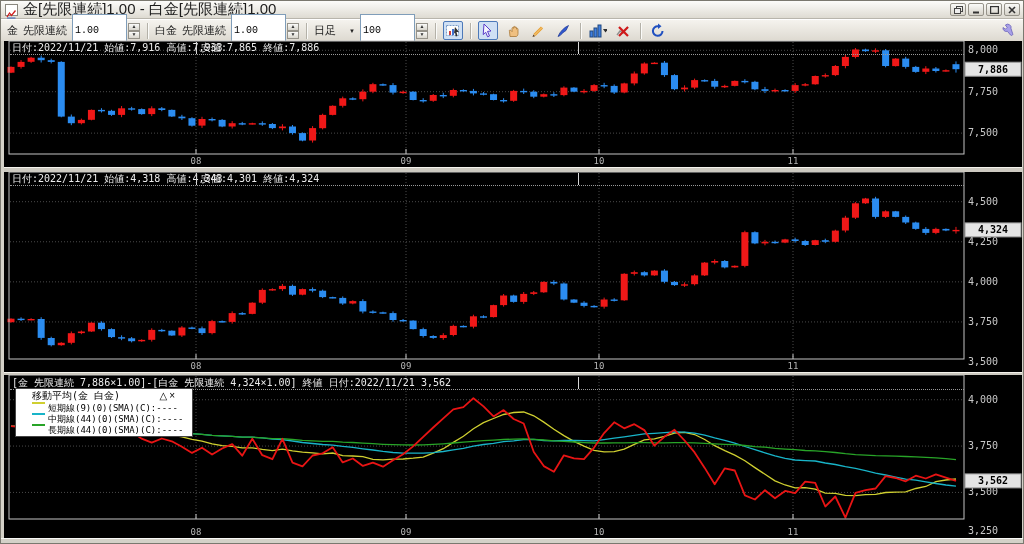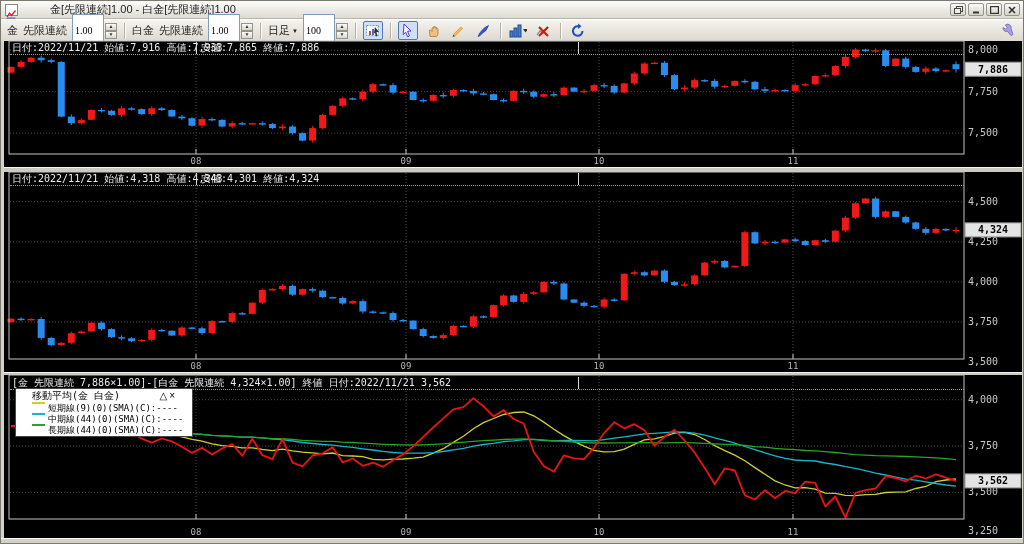--- a/index.html
+++ b/index.html
@@ -4,40 +4,40 @@
 <style>
   html,body{margin:0;padding:0;background:#888;}
   *{box-sizing:border-box;}
   .window{position:relative;width:1024px;height:544px;background:#d4d1c8;
     font-family:"Liberation Sans",sans-serif;overflow:hidden;border:1px solid #7a786f;}
   
   .titlebar{position:absolute;left:0;top:0;width:100%;height:18px;
     background:linear-gradient(#fcfcfa,#dedbd2);border-bottom:1px solid #b8b5ac;
     display:flex;align-items:center;padding:0 4px;}
   .title-icon{width:13px;height:12px;background:#fff;border:1px solid #8a887f;margin-right:5px;flex:none;}
-  .title-text{font-size:11px;color:#1c1c1c;letter-spacing:0;margin-left:27px;}
+  .title-text{font-size:15px;color:#1c1c1c;letter-spacing:0;}
   .win-buttons{position:absolute;right:3px;top:2px;display:flex;gap:2px;}
   .win-btn{width:16px;height:13px;background:linear-gradient(#fafaf8,#d6d3ca);
     border:1px solid #96938a;border-radius:2px;display:flex;align-items:center;justify-content:center;padding:0;}
   
   .toolbar{position:absolute;left:0;top:18px;width:100%;height:22px;
     background:linear-gradient(#f5f3ee,#ddd9d0);border-top:1px solid #fff;
     display:flex;align-items:center;padding:0 6px;gap:5px;}
   .tb-label{font-size:11px;color:#222;white-space:nowrap;}
   .spinbox{display:flex;align-items:center;}
-  .spinbox input{width:32px;height:15px;font-size:10px;padding:16px 2px;
-    border:1px solid #7f9db9;font-family:Liberation Serif, serif;}
+  .spinbox input{width:55px;height:15px;font-size:10px;padding:16px 2px;
+    border:1px solid #7f9db9;font-family:Liberation Mono, monospace;}
   .spin{display:flex;flex-direction:column;margin-left:1px;}
   .spin button{width:12px;height:8px;font-size:5px;line-height:5px;padding:0;
     background:linear-gradient(#fbfbf9,#d9d6cd);border:1px solid #96938a;color:#333;}
   .tsep{width:1px;height:16px;background:#b4b1a8;box-shadow:1px 0 0 #fbfbf9;margin:0 2px;flex:none;}
   .tool-btn{width:20px;height:19px;border:1px solid transparent;background:transparent;
     display:flex;align-items:center;justify-content:center;padding:0;border-radius:2px;}
   .tool-btn.active{background:#cfe0f4;border:1px solid #4d79b8;}
-  .dropdown{display:flex;align-items:center;gap:2px;font-size:11px;color:#222;}
+  .dropdown{display:flex;align-items:center;gap:13px;font-size:11px;color:#222;}
   .dd-arrow{font-size:6px;color:#222;}
   .wrench-btn{position:absolute;right:6px;top:2px;width:18px;height:18px;background:transparent;border:none;padding:0;}
   
   .chart-bg{position:absolute;left:3px;top:40px;width:1018px;height:497px;background:#000;}
   .splitter{position:absolute;left:3px;width:1018px;background:#ccc9c0;border-top:1px solid #f4f2ec;}
   .bottom-bar{position:absolute;left:0;top:537px;width:100%;height:7px;background:#d4d1c8;border-top:1px solid #f8f8f5;}
   svg.charts{position:absolute;left:0;top:0;width:1024px;height:544px;}
   
   .info-bar{position:absolute;left:9px;width:954px;height:13px;border-bottom:1px dotted #9a9a9a;
     font-family:"DejaVu Sans Mono",monospace;font-size:10px;color:#ececec;white-space:nowrap;}

